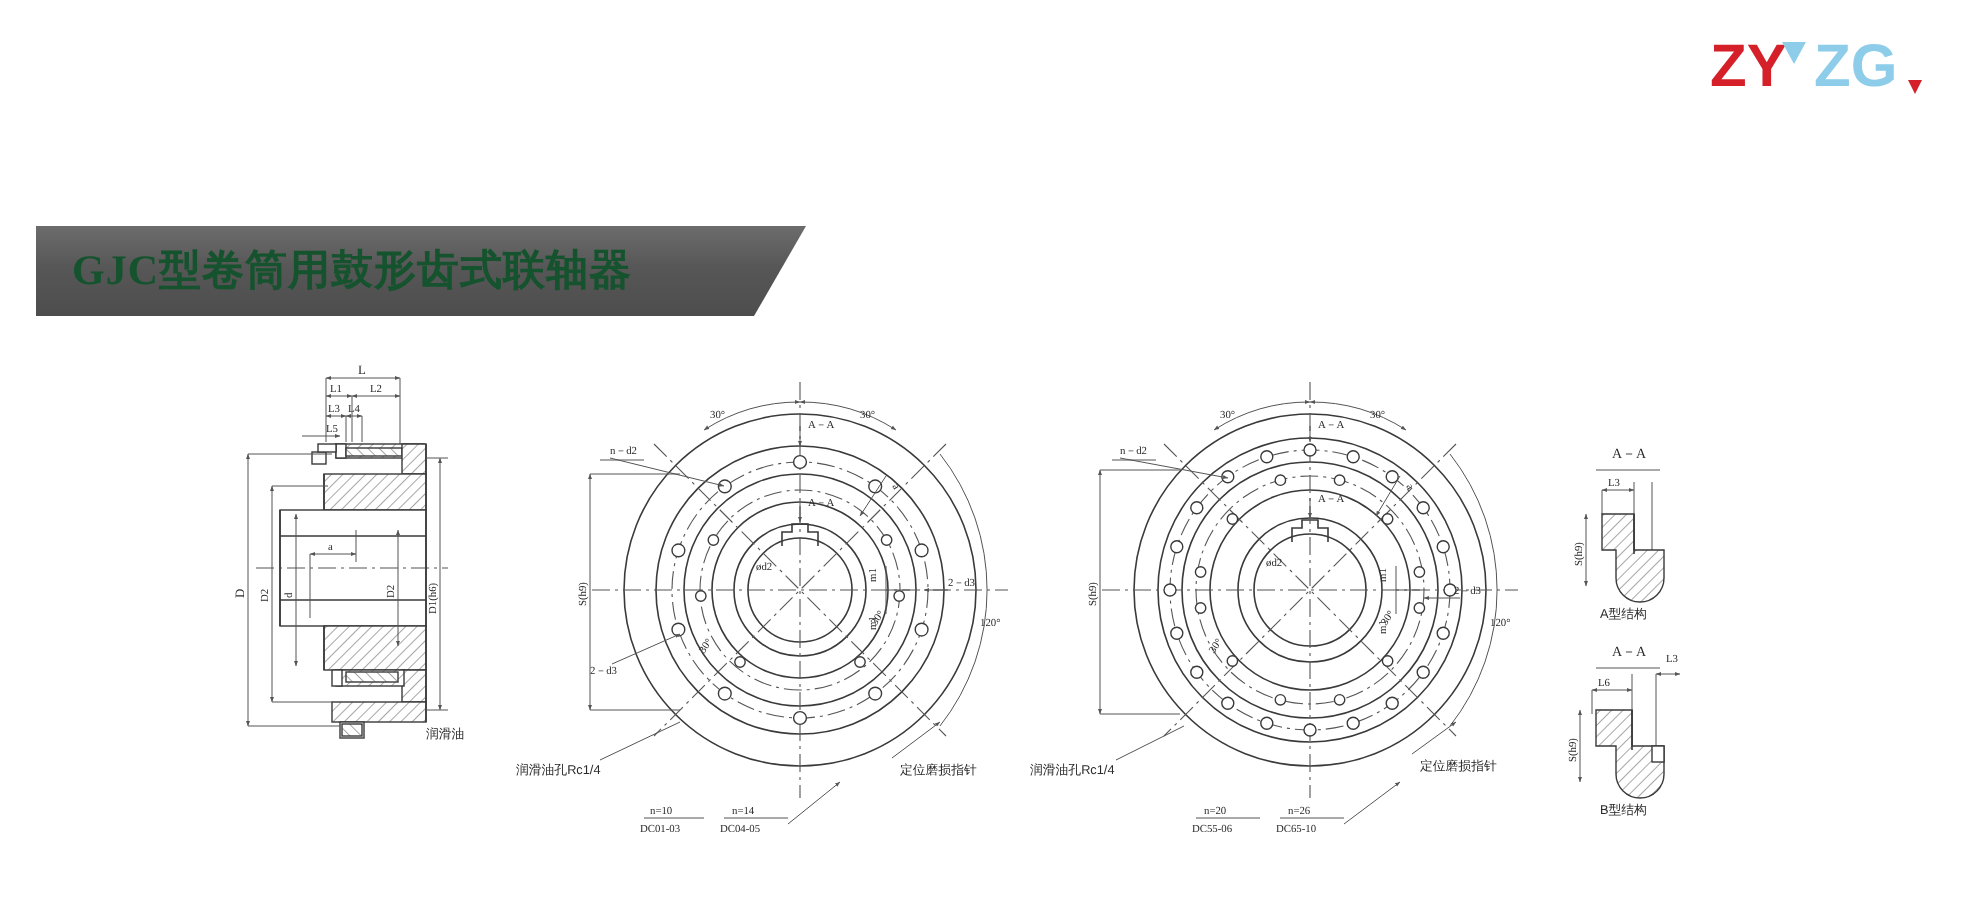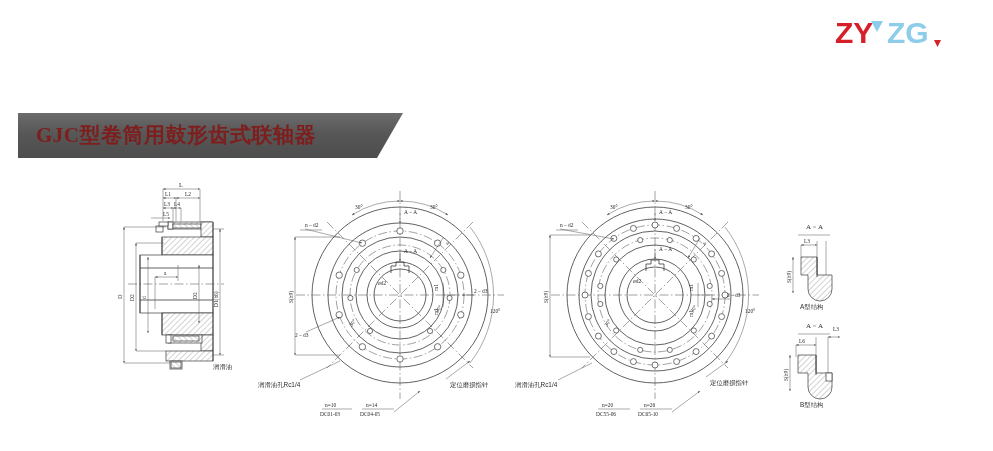--- a/index.html
+++ b/index.html
@@ -12,21 +12,21 @@
     height: 451px;
     position: relative;
     overflow: hidden;
     font-family: "Liberation Sans", sans-serif;
     color: #231f20;
   }
 
   
   #brand-logo {
     position: absolute;
-    left: 835px;
+    left: 855px;
     top: 13px;
     width: 125px;
     height: 40px;
   }
   #brand-logo .logo-svg { display: block; }
 
   
   #title-banner {
     position: absolute;
     left: 18px;
@@ -40,21 +40,21 @@
     background: linear-gradient(180deg, #6c6c6c 0%, #575757 45%, #4d4d4d 100%);
     clip-path: polygon(0 0, 100% 0, calc(100% - 26px) 100%, 0 100%);
   }
   #title-banner .banner-text {
     position: absolute;
     left: 18px;
     top: 0;
     right: 30px;
     height: 45px;
     line-height: 45px;
-    color: #7f1d1d;
+    color: #14532d;
     font-family: "Liberation Serif", serif;
     font-weight: bold;
     font-size: 21px;
     letter-spacing: 0.5px;
     white-space: nowrap;
   }
 
   
   #drawing-canvas {
     position: absolute;

